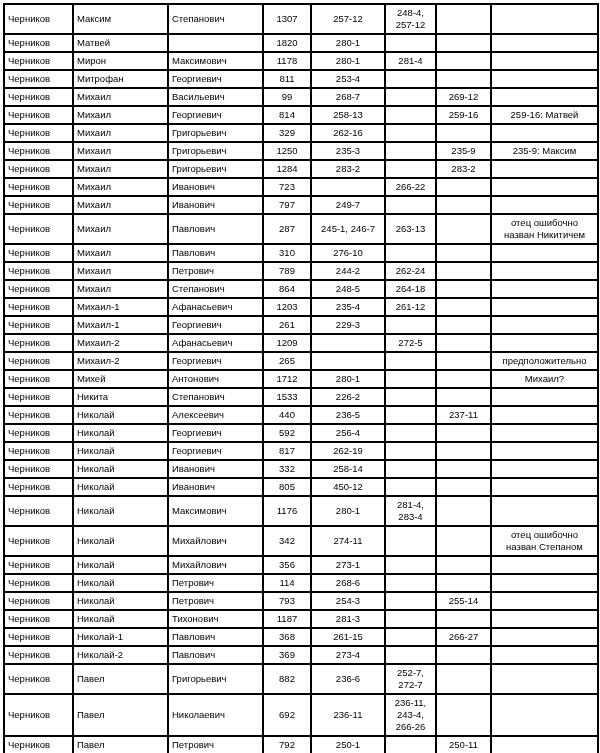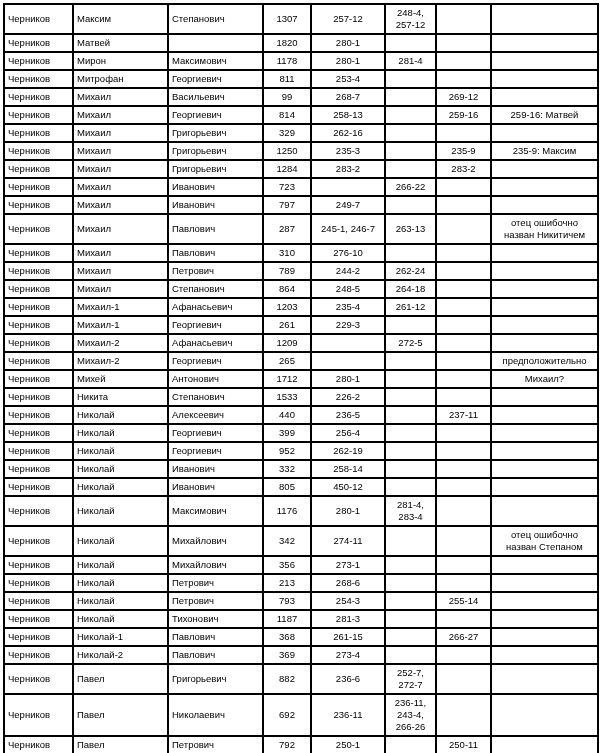--- a/index.html
+++ b/index.html
@@ -300,32 +300,32 @@
     <td class="cell-center">236-5</td>
     <td class="cell-center"></td>
     <td class="cell-center">237-11</td>
     <td class="cell-center"></td>
   </tr>
 
   <tr>
     <td class="cell-left">Черников</td>
     <td class="cell-left">Николай</td>
     <td class="cell-left">Георгиевич</td>
-    <td class="cell-center">399</td>
+    <td class="cell-center">592</td>
     <td class="cell-center">256-4</td>
     <td class="cell-center"></td>
     <td class="cell-center"></td>
     <td class="cell-center"></td>
   </tr>
 
   <tr>
     <td class="cell-left">Черников</td>
     <td class="cell-left">Николай</td>
     <td class="cell-left">Георгиевич</td>
-    <td class="cell-center">952</td>
+    <td class="cell-center">817</td>
     <td class="cell-center">262-19</td>
     <td class="cell-center"></td>
     <td class="cell-center"></td>
     <td class="cell-center"></td>
   </tr>
 
   <tr>
     <td class="cell-left">Черников</td>
     <td class="cell-left">Николай</td>
     <td class="cell-left">Иванович</td>
@@ -377,21 +377,21 @@
     <td class="cell-center">273-1</td>
     <td class="cell-center"></td>
     <td class="cell-center"></td>
     <td class="cell-center"></td>
   </tr>
 
   <tr>
     <td class="cell-left">Черников</td>
     <td class="cell-left">Николай</td>
     <td class="cell-left">Петрович</td>
-    <td class="cell-center">213</td>
+    <td class="cell-center">114</td>
     <td class="cell-center">268-6</td>
     <td class="cell-center"></td>
     <td class="cell-center"></td>
     <td class="cell-center"></td>
   </tr>
 
   <tr>
     <td class="cell-left">Черников</td>
     <td class="cell-left">Николай</td>
     <td class="cell-left">Петрович</td>

